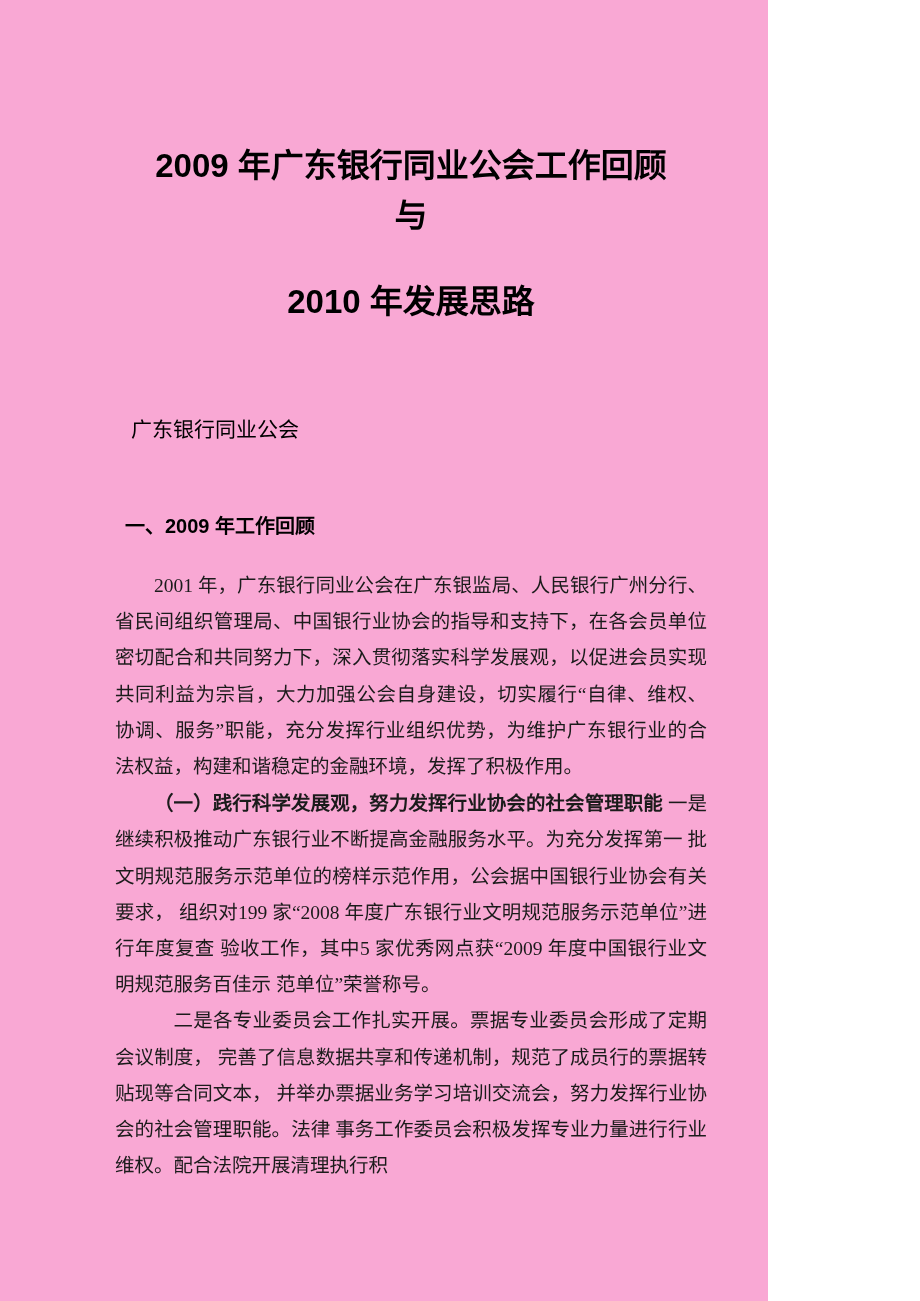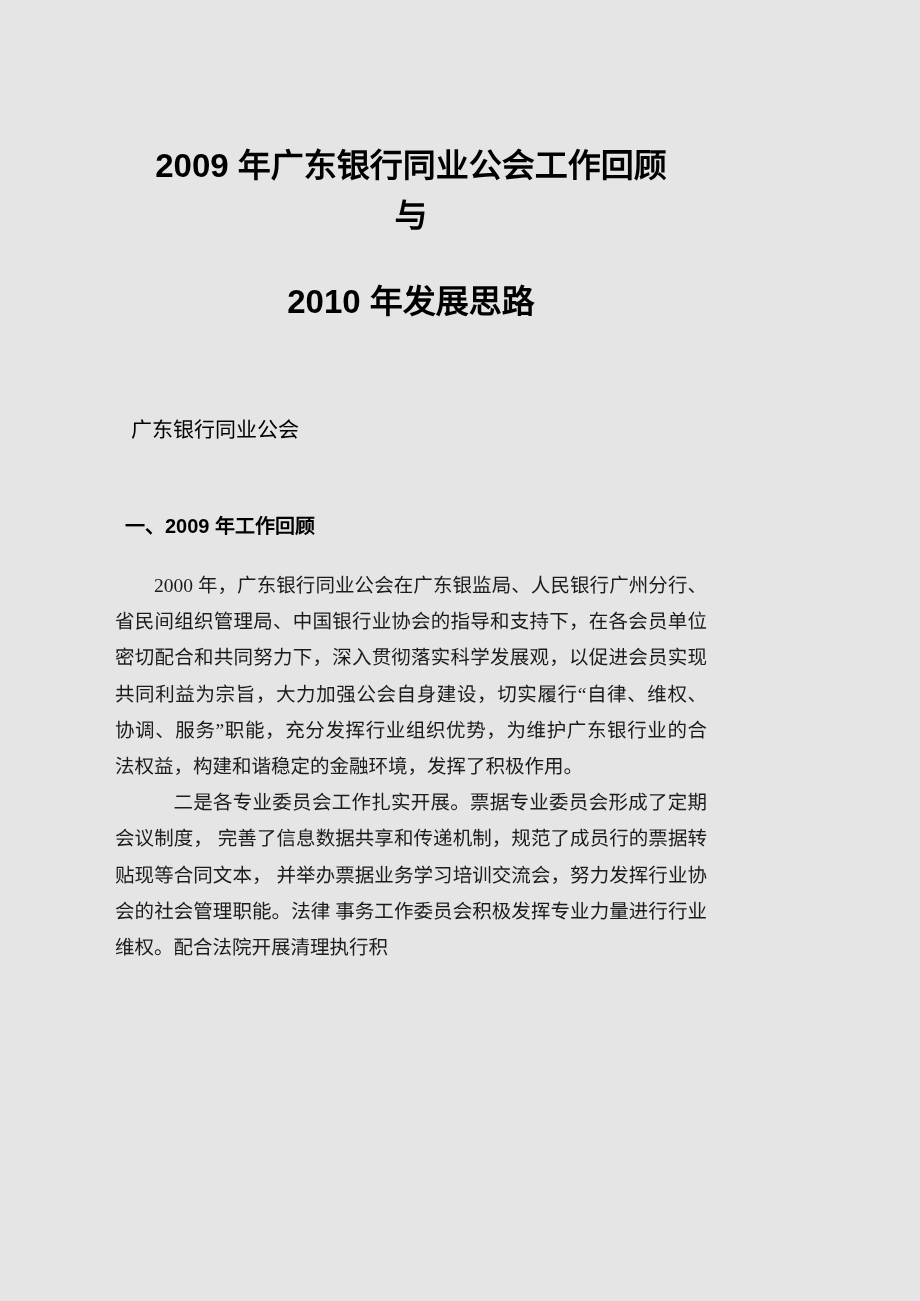--- a/index.html
+++ b/index.html
@@ -11,23 +11,23 @@
   body {
     width: 920px;
     height: 1301px;
     overflow: hidden;
     font-family: "Liberation Serif", "DejaVu Serif", serif;
     color: #000000;
     -webkit-font-smoothing: antialiased;
   }
   #page {
     position: relative;
-    width: 920px;
+    width: 768px;
     height: 1301px;
-    background: #e5e5e5;
+    background: #f9a8d4;
     box-sizing: border-box;
   }
   .content {
     position: absolute;
     left: 115px;
     top: 0;
     width: 592px;
   }
 
   
@@ -111,19 +111,22 @@
     <h1 class="doc-title title-line-1">2009 年广东银行同业公会工作回顾</h1>
 
     <h1 class="doc-title title-line-2">与</h1>
 
     <h1 class="doc-title title-line-3">2010 年发展思路</h1>
 
     <p class="doc-subtitle">广东银行同业公会</p>
 
     <h2 class="section-heading">一、2009 年工作回顾</h2>
 
-    <p class="para para-first">2000 年，广东银行同业公会在广东银监局、人民银行广州分行、省民间组织管理局、中国银行业协会的指导和支持下，在各会员单位密切配合和共同努力下，深入贯彻落实科学发展观，以促进会员实现共同利益为宗旨，大力加强公会自身建设，切实履行“自律、维权、协调、服务”职能，充分发挥行业组织优势，为维护广东银行业的合法权益，构建和谐稳定的金融环境，发挥了积极作用。</p>
+    <p class="para para-first">2001 年，广东银行同业公会在广东银监局、人民银行广州分行、省民间组织管理局、中国银行业协会的指导和支持下，在各会员单位密切配合和共同努力下，深入贯彻落实科学发展观，以促进会员实现共同利益为宗旨，大力加强公会自身建设，切实履行“自律、维权、协调、服务”职能，充分发挥行业组织优势，为维护广东银行业的合法权益，构建和谐稳定的金融环境，发挥了积极作用。</p>
 
+    <p class="para para-indent2">
+      <span class="bold-lead">（一）践行科学发展观，努力发挥行业协会的社会管理职能</span><span> 一是继续积极推动广东银行业不断提高金融服务水平。为充分发挥第一 批文明规范服务示范单位的榜样示范作用，公会据中国银行业协会有关要求， 组织对199 家“2008 年度广东银行业文明规范服务示范单位”进行年度复查 验收工作，其中5 家优秀网点获“2009 年度中国银行业文明规范服务百佳示 范单位”荣誉称号。</span>
+    </p>
 
     <p class="para para-indent3">二是各专业委员会工作扎实开展。票据专业委员会形成了定期会议制度， 完善了信息数据共享和传递机制，规范了成员行的票据转贴现等合同文本， 并举办票据业务学习培训交流会，努力发挥行业协会的社会管理职能。法律 事务工作委员会积极发挥专业力量进行行业维权。配合法院开展清理执行积</p>
 
   </div>
 </div>
 
 </body></html>

